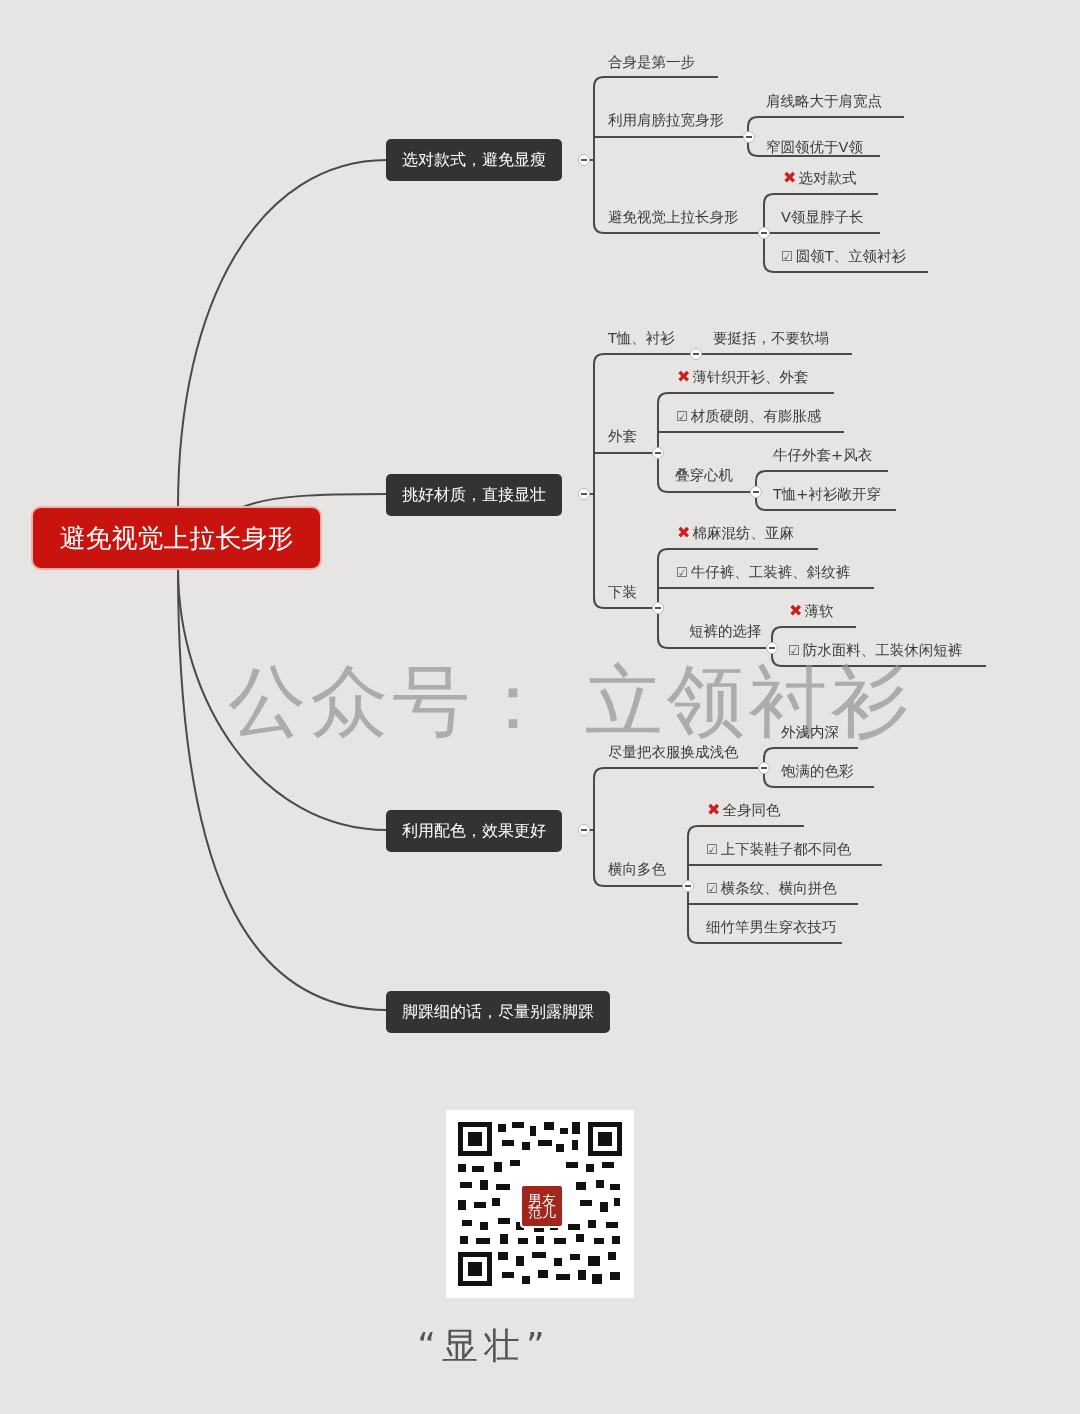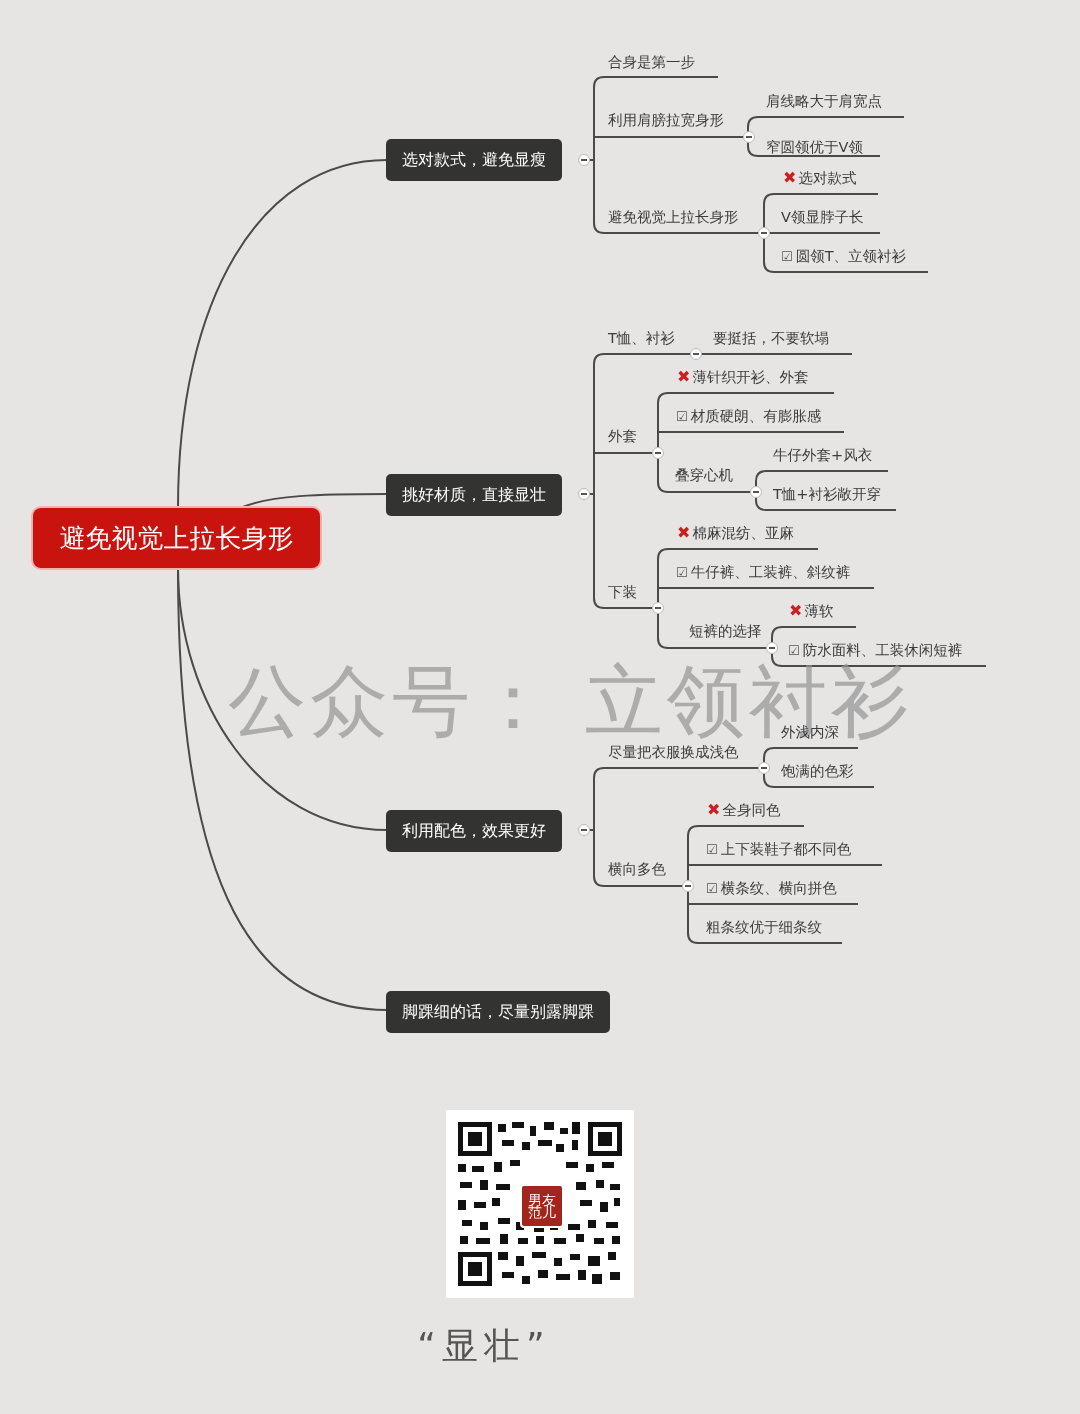--- a/index.html
+++ b/index.html
@@ -105,21 +105,21 @@
 
 <div class="watermark">公众号：  立领衬衫</div>
 
 <div class="lbl" style="left:608px;top:743px;">尽量把衣服换成浅色</div>
 <div class="lbl" style="left:781px;top:723px;">外浅内深</div>
 <div class="lbl" style="left:781px;top:762px;">饱满的色彩</div>
 <div class="lbl" style="left:608px;top:860px;">横向多色</div>
 <div class="lbl" style="left:707px;top:801px;"><span class="xmark">✖</span><span>全身同色</span></div>
 <div class="lbl" style="left:706px;top:840px;"><span class="chk">☑</span><span>上下装鞋子都不同色</span></div>
 <div class="lbl" style="left:706px;top:879px;"><span class="chk">☑</span><span>横条纹、横向拼色</span></div>
-<div class="lbl" style="left:706px;top:918px;">粗条纹优于细条纹</div>
+<div class="lbl" style="left:706px;top:918px;">细竹竿男生穿衣技巧</div>
 
 <div class="qr">
   <svg width="188" height="188" viewBox="0 0 188 188">
     <g fill="#111">
       <rect x="12" y="12" width="34" height="34"></rect>
         <rect x="17" y="17" width="24" height="24" fill="#fff"></rect>
         <rect x="22" y="22" width="14" height="14"></rect>
       <rect x="142" y="12" width="34" height="34"></rect>
         <rect x="147" y="17" width="24" height="24" fill="#fff"></rect>
         <rect x="152" y="22" width="14" height="14"></rect>

